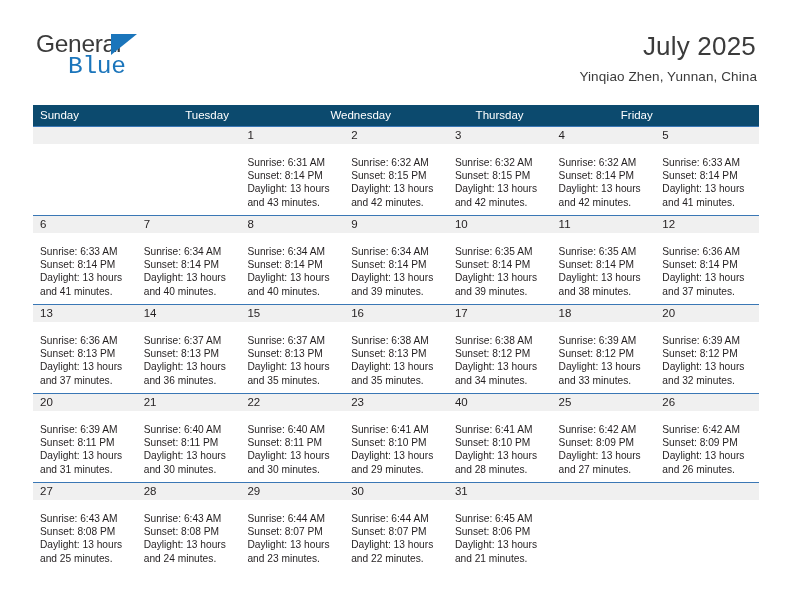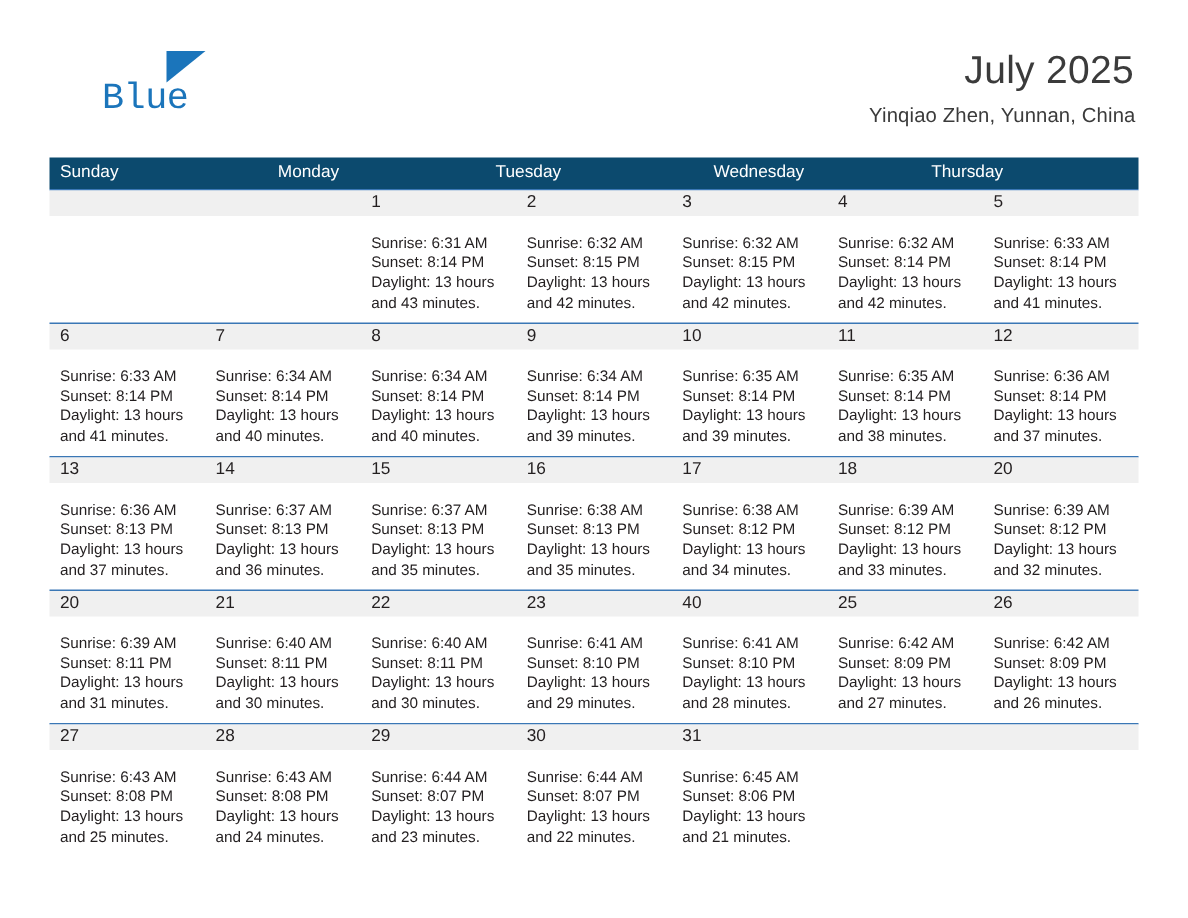--- a/index.html
+++ b/index.html
@@ -156,39 +156,40 @@
   .cell.empty .detail { visibility: hidden; }
 </style>
 </head>
 <body>
 
 <div class="page">
 
   <div class="top">
 
     <div class="logo">
+      <span class="logo-general">General</span>
       <span class="logo-tri"></span>
       <span class="logo-blue">Blue</span>
     </div>
 
     <div class="title-wrap">
       <h1 class="cal-title">July 2025</h1>
       <div class="cal-subtitle">Yinqiao Zhen, Yunnan, China</div>
     </div>
 
   </div>
 
   <div class="calendar">
 
     <div class="weekheader">
       <div class="wh">Sunday</div>
-      <div class="wh">Monday</div>
       <div class="wh">Tuesday</div>
       <div class="wh">Wednesday</div>
       <div class="wh">Thursday</div>
+      <div class="wh">Friday</div>
     </div>
 
     <div class="week">
       <div class="week-inner">
         <div class="daynum-band"></div>
         <div class="cell empty">
           <div class="daynum"></div>
           <div class="detail">
             <div></div>
             <div></div>

